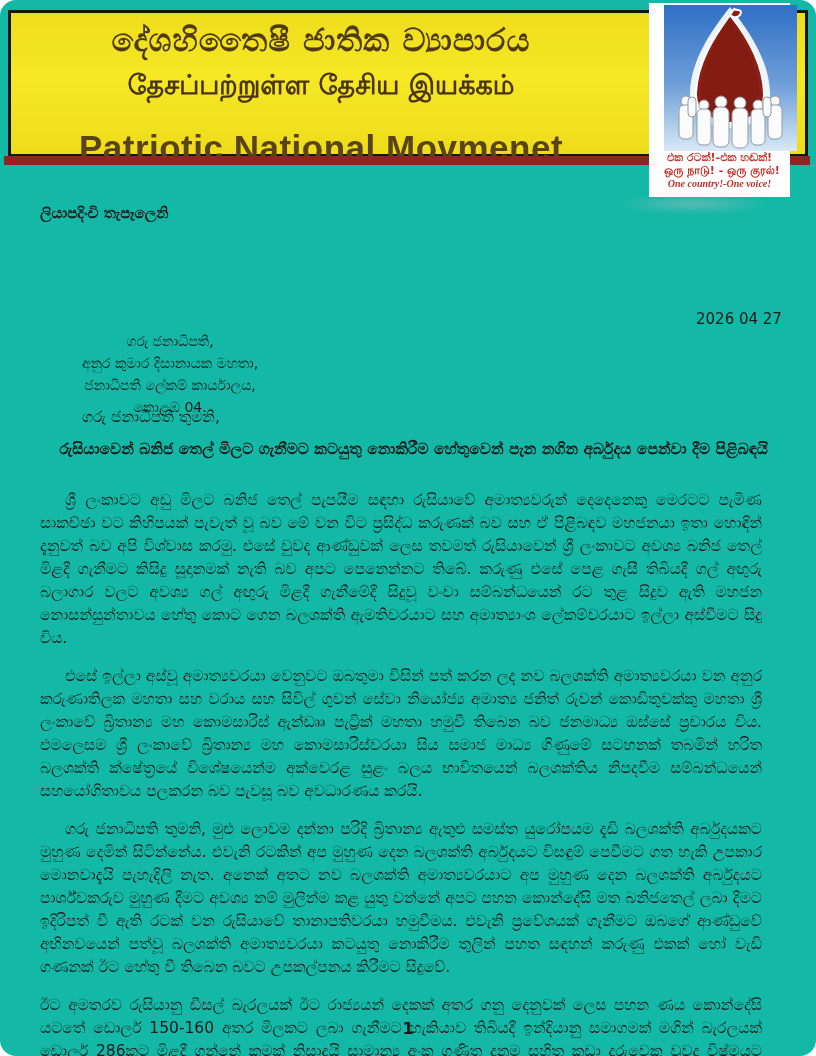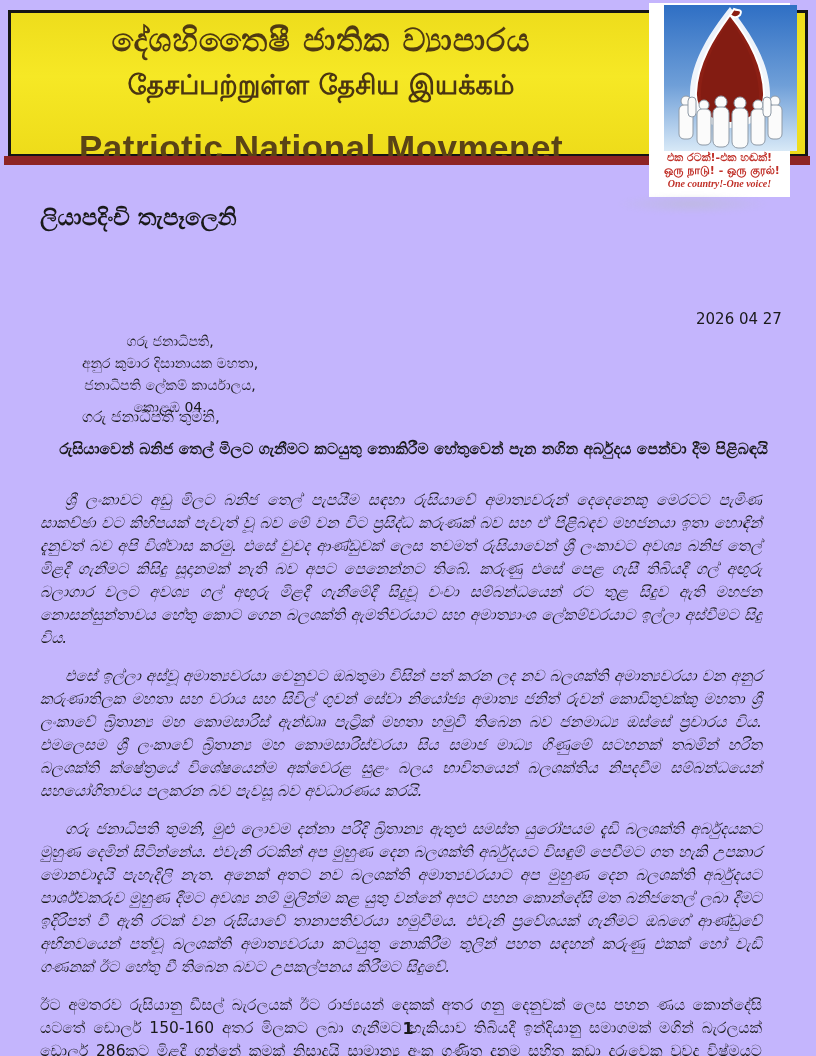--- a/index.html
+++ b/index.html
@@ -1,23 +1,24 @@
 <!DOCTYPE html>
 <html><head>
 <meta charset="utf-8">
 <style>
   * { margin:0; padding:0; box-sizing:border-box; }
   html,body { background:#ffffff; }
   .page {
     position:relative;
     width:816px; height:1056px;
-    background:#c4b5fd;
+    background:#14b8a6;
     font-family:"DejaVu Sans", sans-serif;
     color:#1a1a1a;
     overflow:hidden;
+    border-radius:16px;
   }
   
   .banner {
     position:absolute; left:8px; top:10px;
     width:800px; height:147px;
     background:linear-gradient(180deg,#eedd1c 0%, #f6e825 45%, #eedc1a 100%);
     border:3px solid #151515;
   }
   .banner-text {
     position:absolute; left:10px; top:4px; width:600px;
@@ -61,21 +62,21 @@
   }
   .smudge {
     position:absolute; left:615px; top:194px;
     width:155px; height:20px;
     background:radial-gradient(ellipse at center,#b9bec4 0%, rgba(230,232,235,0) 70%);
     opacity:0.45; filter:blur(2px);
   }
   
   .delivery-note {
     position:absolute; left:40px; top:204px;
-    font-size:23px; font-weight:bold;
+    font-size:15px; font-weight:bold;
   }
   .date-line {
     position:absolute; left:696px; top:310px;
     font-size:15px;
   }
   .address-block {
     position:absolute; left:82px; top:330px;
     font-size:14px; line-height:22px;text-align:center;
   }
   .salutation {
@@ -86,21 +87,21 @@
     position:absolute; left:44px; top:439px; width:724px;
     text-align:right;
     font-size:15.5px; font-weight:bold; line-height:21px;
   }
   .body-flow {
     position:absolute; left:40px; top:489px; width:722px;
     font-size:15.5px; line-height:23px;
     text-align:justify;
   }
   .body-flow p { margin-bottom:15px; }
-  .indented { text-indent:25px;font-style:italic; }
+  .indented { text-indent:25px; }
   .page-number {
     position:absolute; left:0; top:1019px; width:100%;
     text-align:center;
     font-size:16px; font-weight:bold;
   }
 </style>
 </head>
 <body>
 
 <div class="page">

